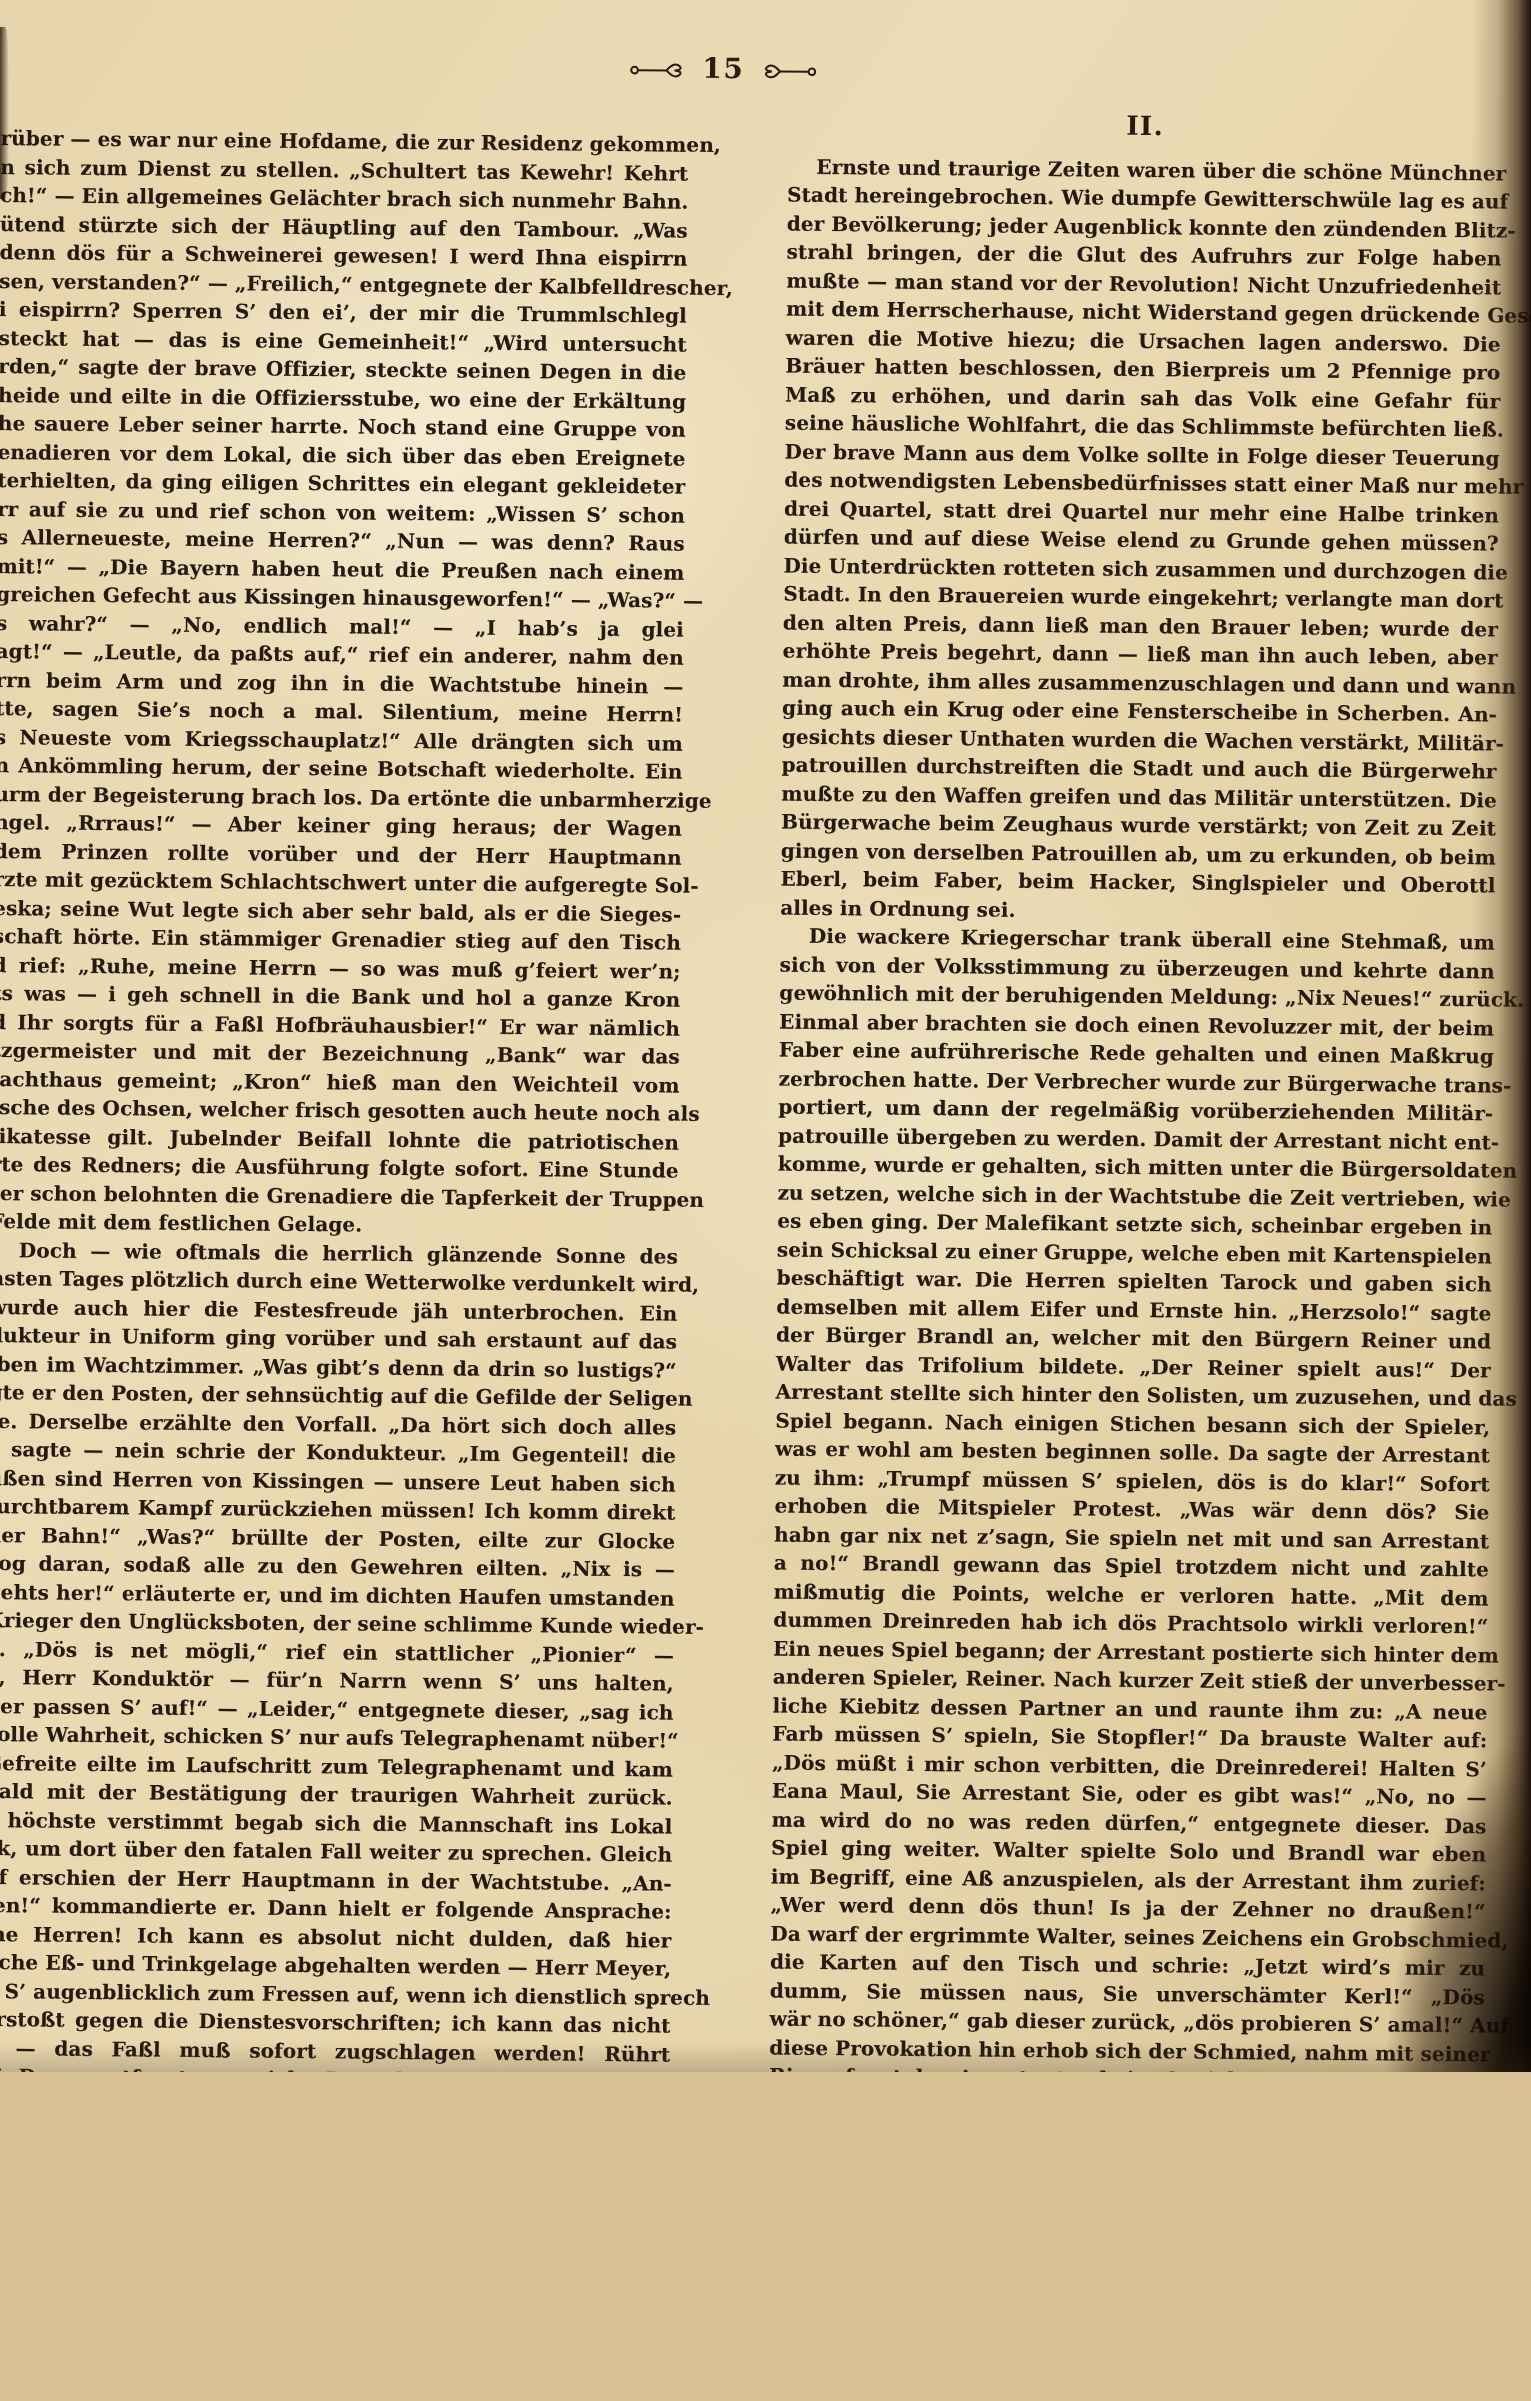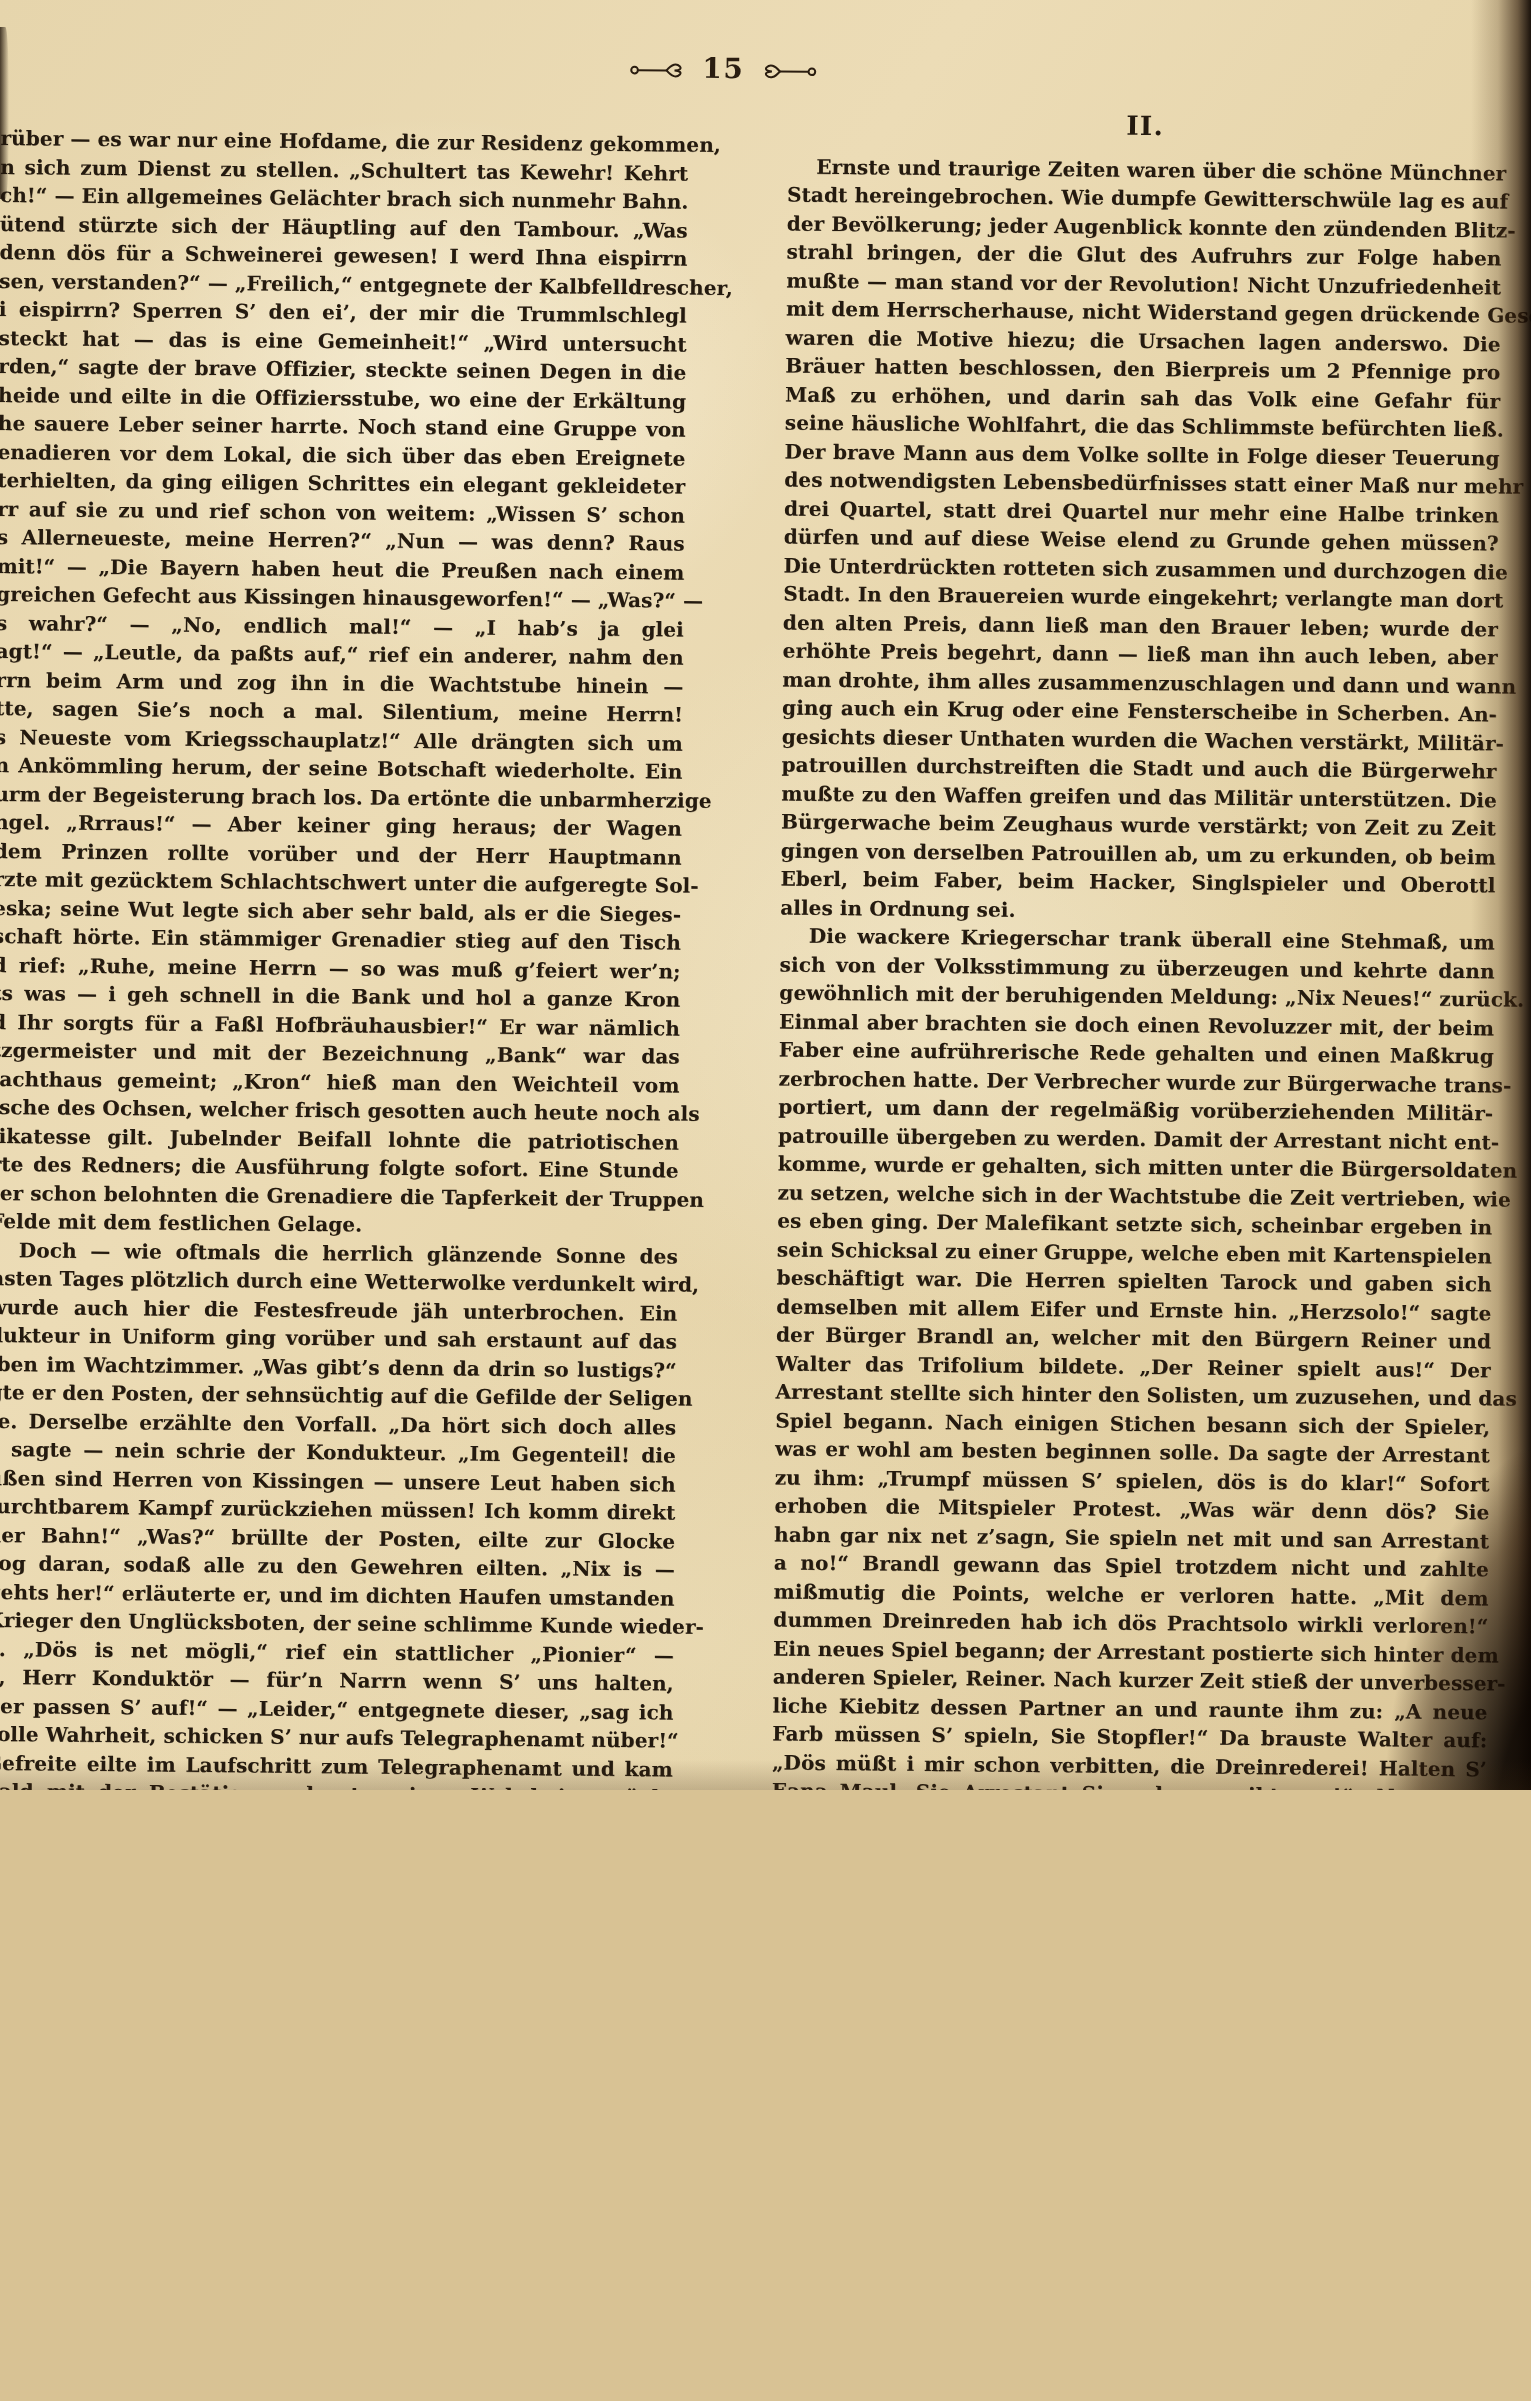--- a/index.html
+++ b/index.html
@@ -1,18 +1,18 @@
 <!DOCTYPE html>
 <html style="font-size:10.6px"><head>
 <meta charset="utf-8">
 <style>
   html,body{margin:0;padding:0;}
   body{width:1531px;height:2401px;overflow:hidden;background:#d8c294;}
   .page{
-    position:relative;width:1531px;height:1790px;overflow:hidden;
+    position:relative;width:1531px;height:2072px;overflow:hidden;
     font-family:"DejaVu Serif","Liberation Serif",serif;
     color:#241a0f;
     background:
       radial-gradient(ellipse 597px 464px at 28% 22%, rgba(252,247,230,0.60), rgba(252,247,230,0) 60%),
       radial-gradient(ellipse 663px 597px at 62% 55%, rgba(248,241,218,0.45), rgba(248,241,218,0) 65%),
       radial-gradient(ellipse 928px 530px at 45% 92%, rgba(240,228,196,0.35), rgba(240,228,196,0) 70%),
       linear-gradient(125deg,#e6d5ac 0%,#ecdcb6 35%,#e4d2a6 68%,#dcc79a 100%);
   }
   .content{
     position:absolute;left:0;top:0;width:1531px;height:2401px;

